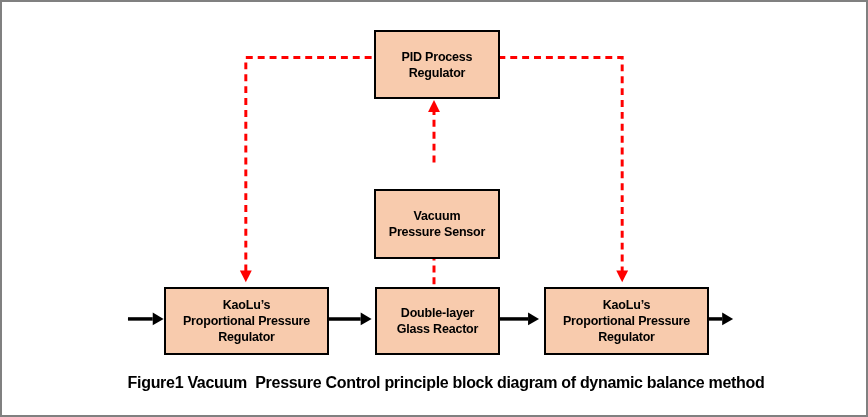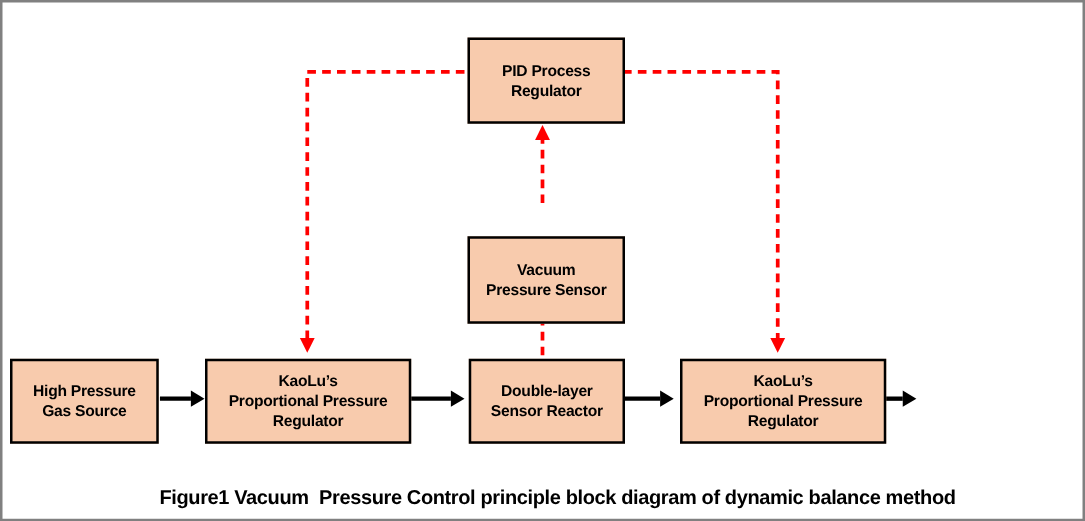--- a/index.html
+++ b/index.html
@@ -66,21 +66,20 @@
     top: 372px;
     width: 100%;
     text-align: center;
     font-size: 16px;
     font-weight: bold;
     color: #000000;
     white-space: pre-wrap;
     letter-spacing: -0.3px;
     padding-left: 24px;
     box-sizing: border-box;
-    margin-top: 16px;
   }
 </style>
 </head>
 <body>
 
 <div class="canvas">
 
   <svg class="connector-layer" width="868" height="417" viewBox="0 0 868 417">
 
     <g>
@@ -121,34 +120,30 @@
   <div class="node" style="left:372px; top:28px; width:126px; height:69px;">
     <span class="node-label">PID Process
 Regulator</span>
   </div>
 
   <div class="node" style="left:372px; top:162px; width:126px; height:70px;margin-top:25px;">
     <span class="node-label">Vacuum
 Pressure Sensor</span>
   </div>
 
-  <div class="node" style="left:6px; top:285px; width:119px; height:68px;">
-    <span class="node-label">High Pressure
-Gas Source</span>
-  </div>
 
   <div class="node" style="left:162px; top:285px; width:165px; height:68px;">
     <span class="node-label">KaoLu’s
 Proportional Pressure
 Regulator</span>
   </div>
 
   <div class="node" style="left:373px; top:285px; width:125px; height:68px;">
     <span class="node-label">Double-layer
-Sensor Reactor</span>
+Glass Reactor</span>
   </div>
 
   <div class="node" style="left:542px; top:285px; width:165px; height:68px;">
     <span class="node-label">KaoLu’s
 Proportional Pressure
 Regulator</span>
   </div>
 
 
   <div class="caption">Figure1 Vacuum  Pressure Control principle block diagram of dynamic balance method</div>

